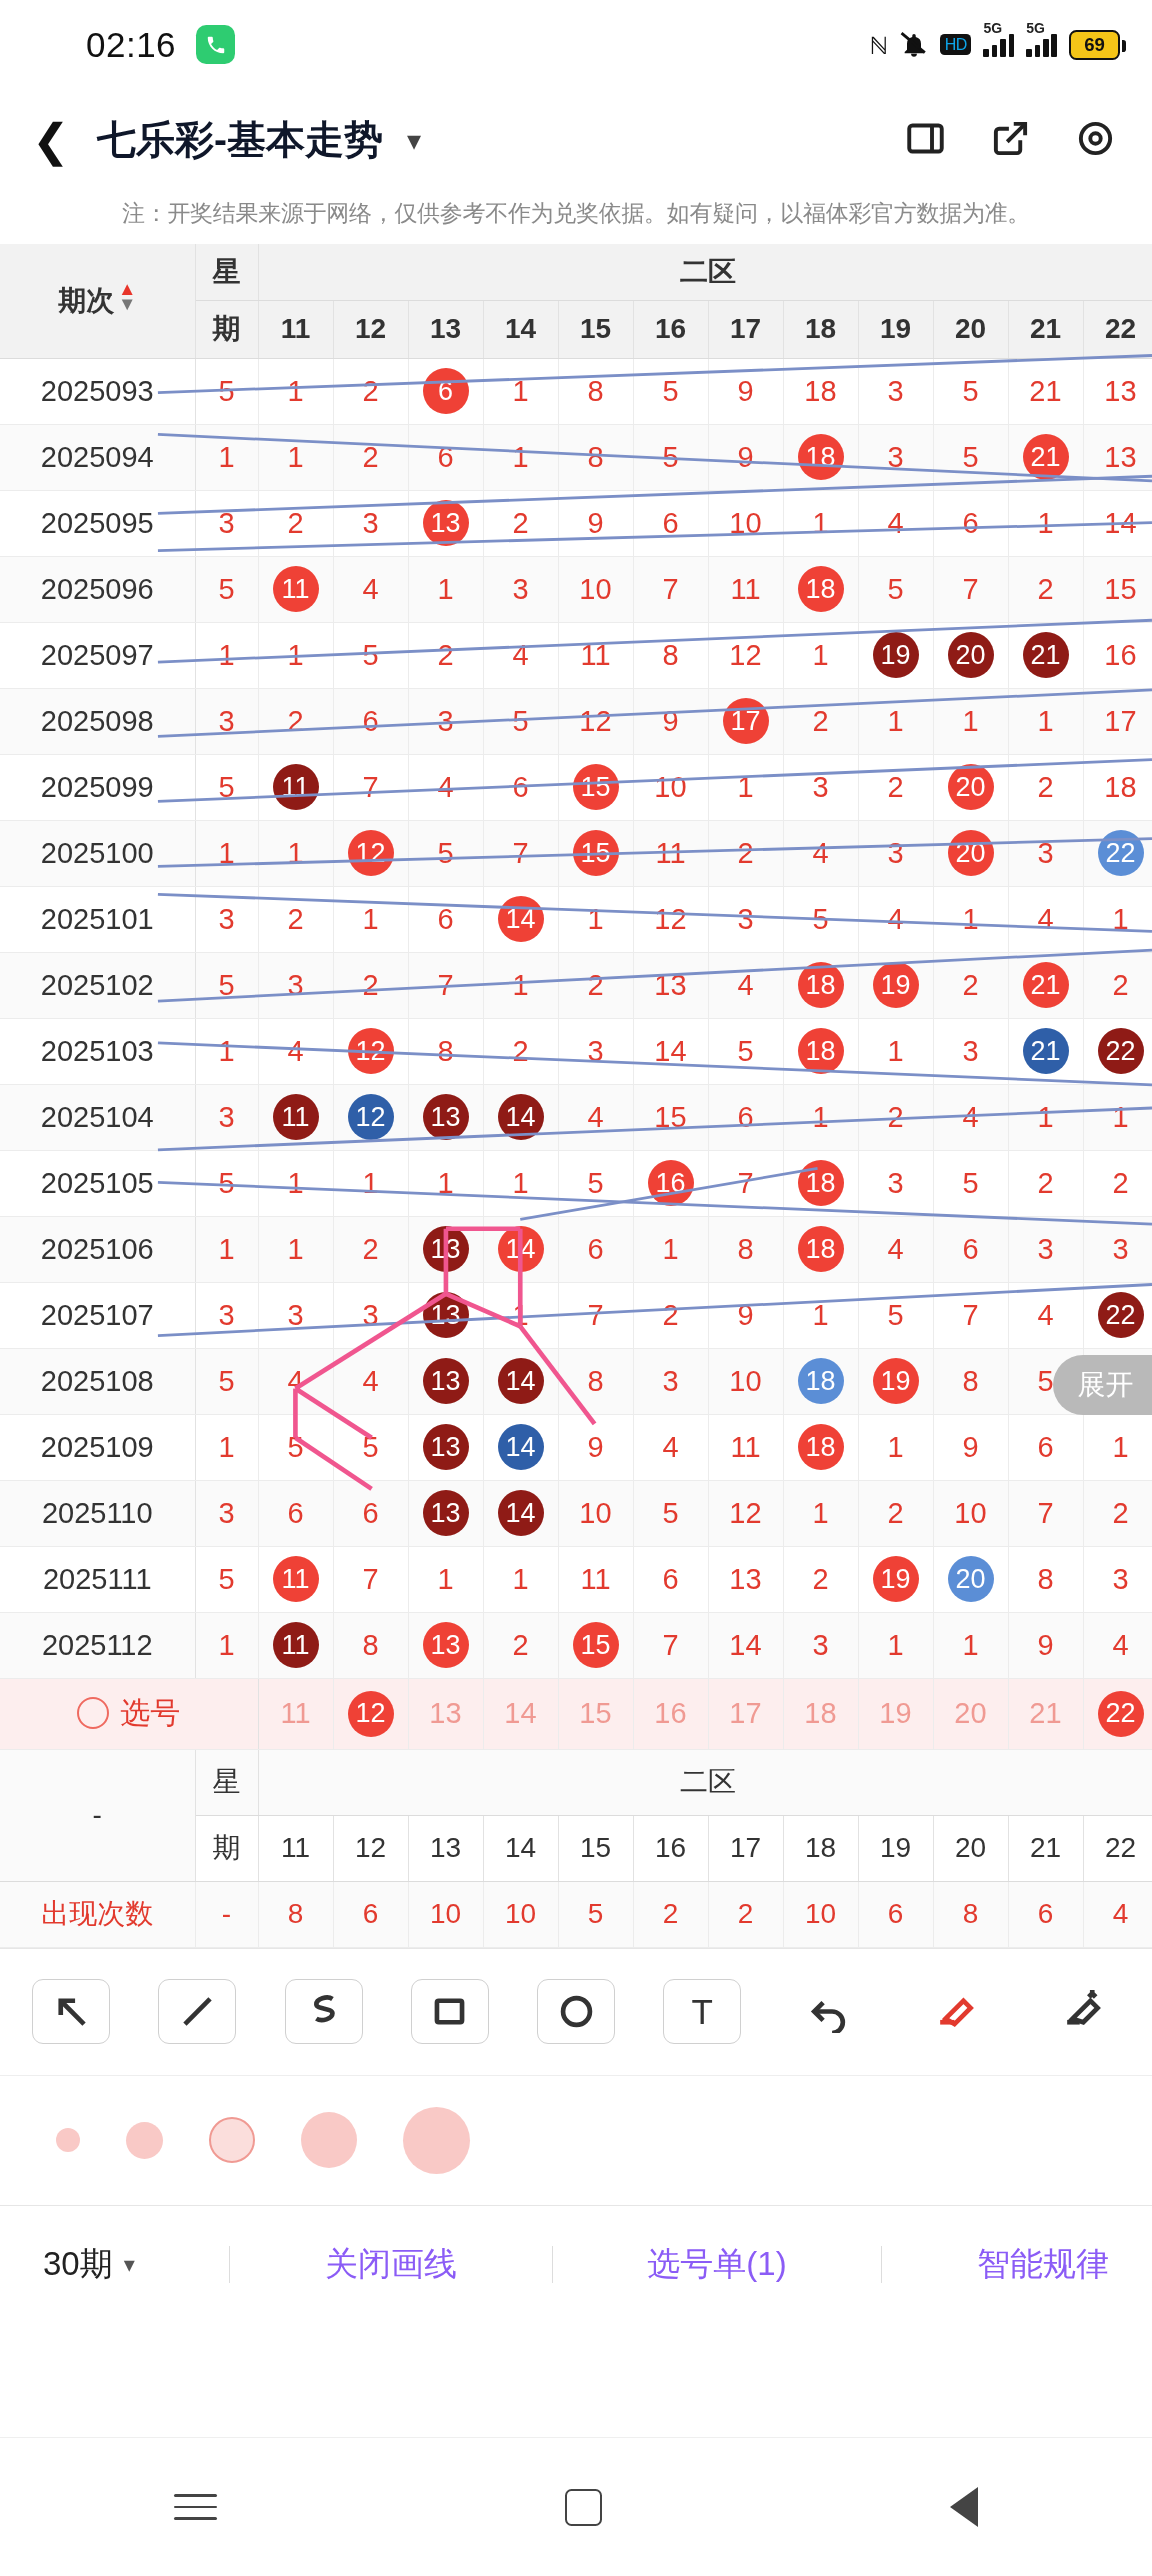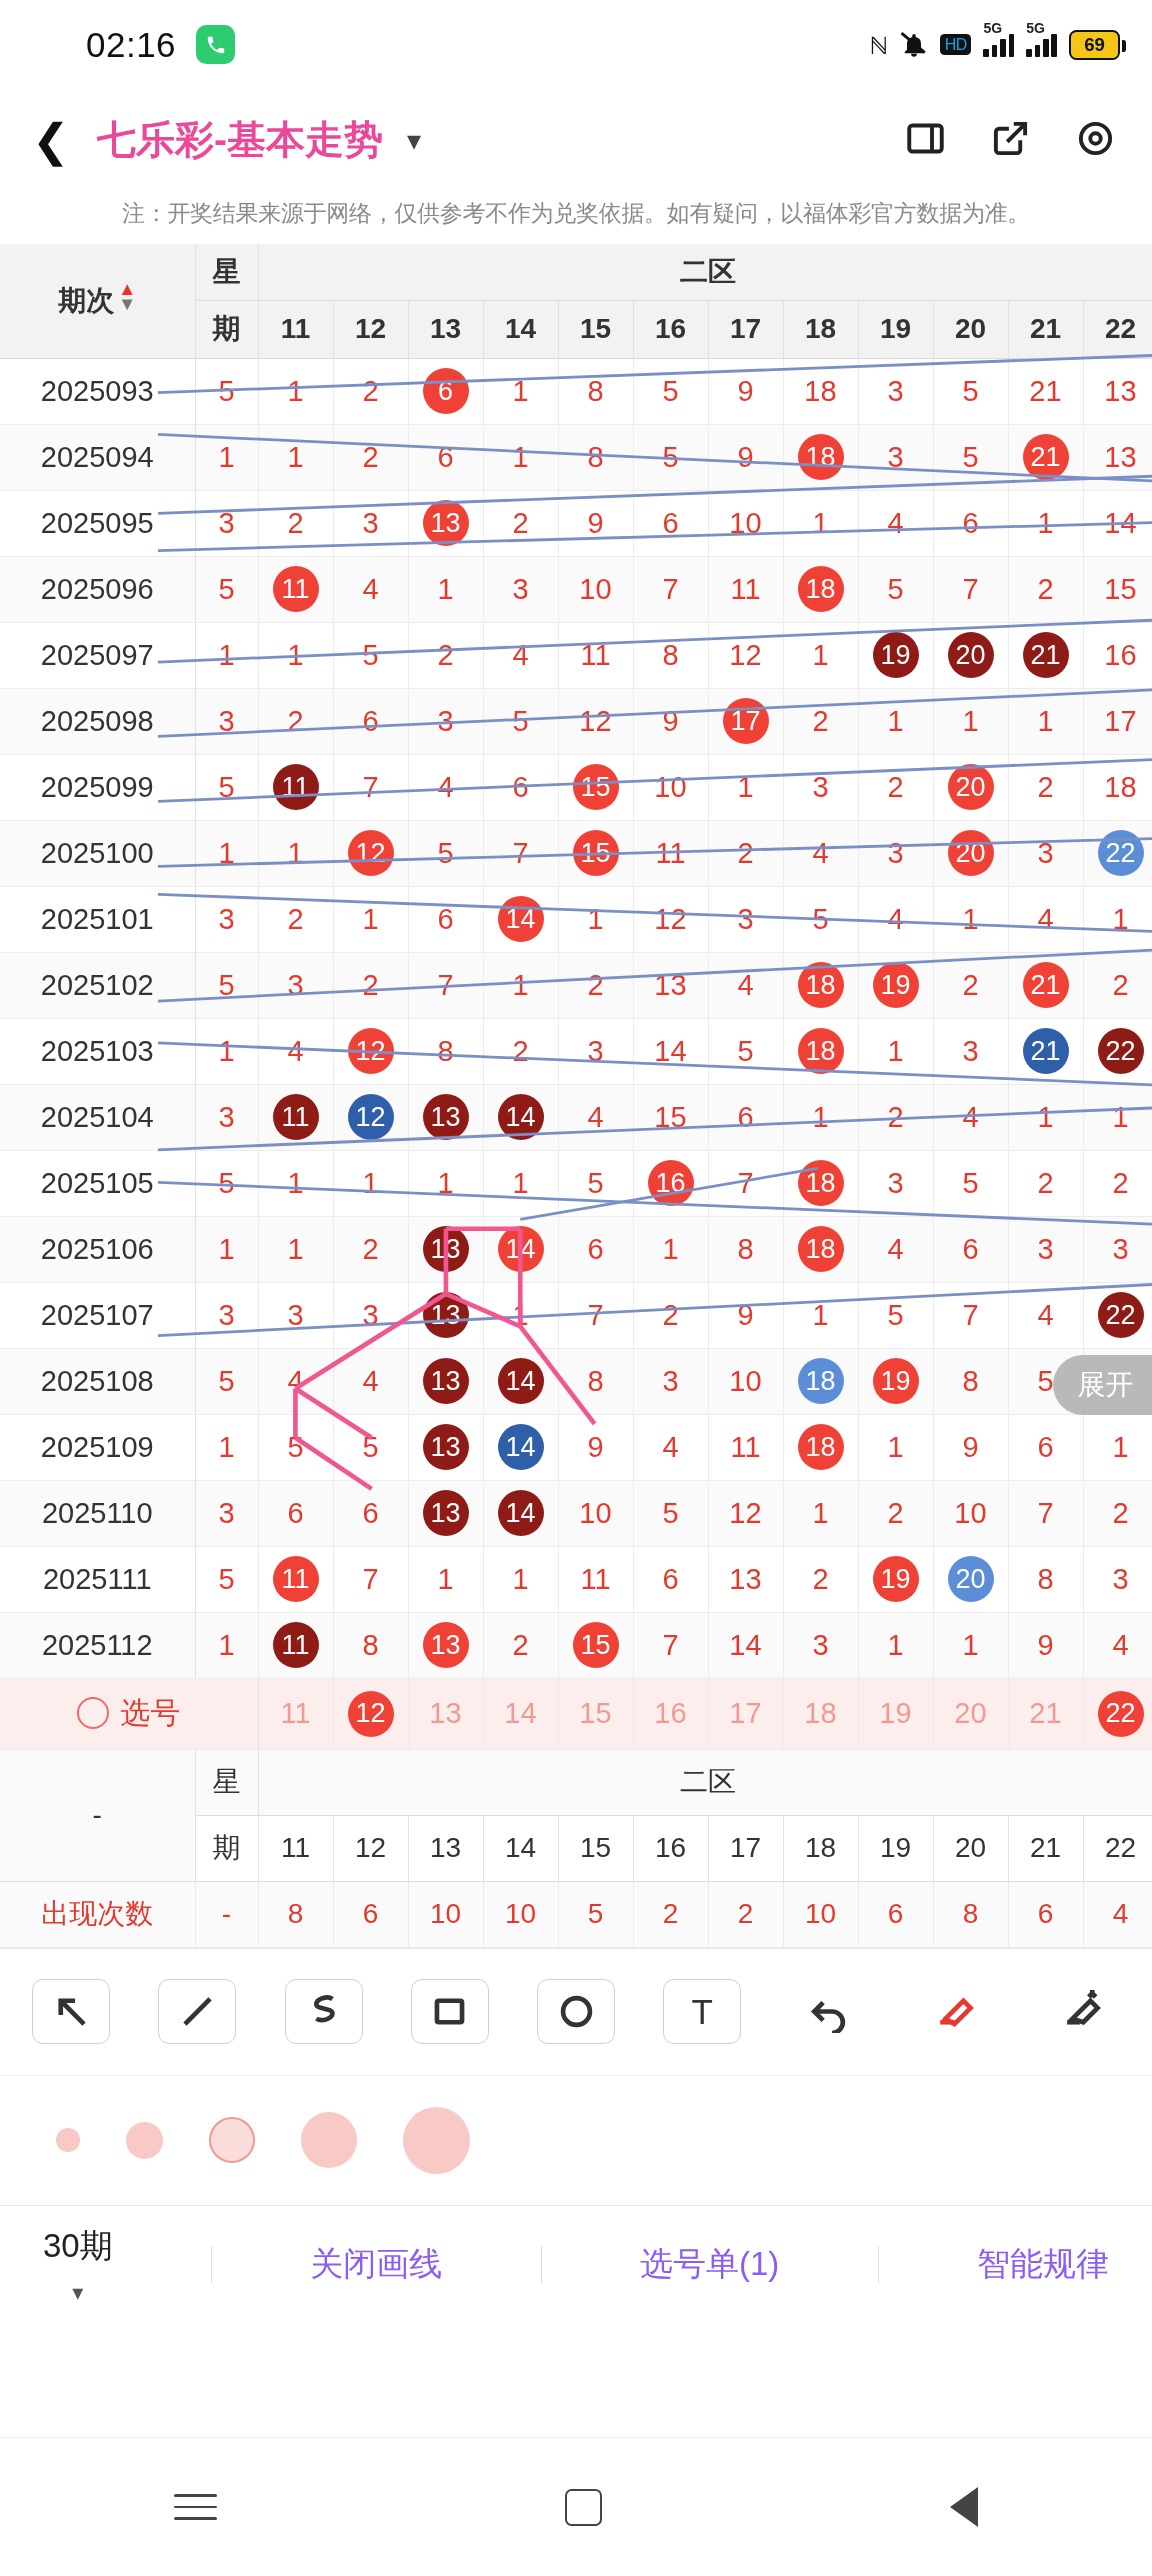--- a/index.html
+++ b/index.html
@@ -46,21 +46,21 @@
     background:#f5c518;
   }
   .batt:after{content:"";position:absolute;right:-8.4px;top:8.4px;width:4.6px;height:12px;background:#111;border-radius:0 2.8px 2.8px 0;}
   .batt span{font-size:18.6px;font-weight:700;color:#111;}
 
   
   .titlebar {
     height: 102px; display:flex; align-items:center; padding: 0 37px 0 32px;
   }
   .back { font-size:45px; color:#111; line-height:1; width:52px; }
-  .title { font-size:39px; font-weight:600; color:#ec4899; margin-left:13px; }
+  .title { font-size:39px; font-weight:600; color:#0f172a; margin-left:13px; }
   .chev-down { font-size:28px; color:#444; margin-left:24px; }
   .tb-spacer { flex:1; }
   .tb-icons { display:flex; align-items:center; gap:46px; }
   .tb-icons svg { width:39px; height:39px; stroke:#222; fill:none; stroke-width:2.4; }
 
   
   .notice {
     font-size: 23px; color:#8a8a8a; text-align:center;
     padding: 7.4px 16.7px 15px; letter-spacing:-0.3px;
   }
@@ -174,21 +174,21 @@
   .dot.d4{width:56px;height:56px;}
   .dot.d5{width:67px;height:67px;}
 
   
   .bottombar {
     border-top:0.9px solid #e6e6e6;
     height:119px; display:flex; align-items:center; justify-content:space-between;
     padding: 0 43px;
   }
   .bb-item { font-size:33px; color:#8b5cf6; display:flex; align-items:center; gap:11px;}
-  .bb-item.dark { color:#222;flex-direction:column; }
+  .bb-item.dark { color:#222; }
   .bb-div { width:0.9px; height:37px; background:#ddd; }
   .caret { font-size:22px; color:#555; }
 
   
   .navbar {
     position:absolute; bottom:0; left:0; right:0; height:139px;
     display:flex; align-items:center; justify-content:space-around;
     border-top:0.9px solid #efefef; background:#fff;
   }
   .navbar .nb { color:#444; }

